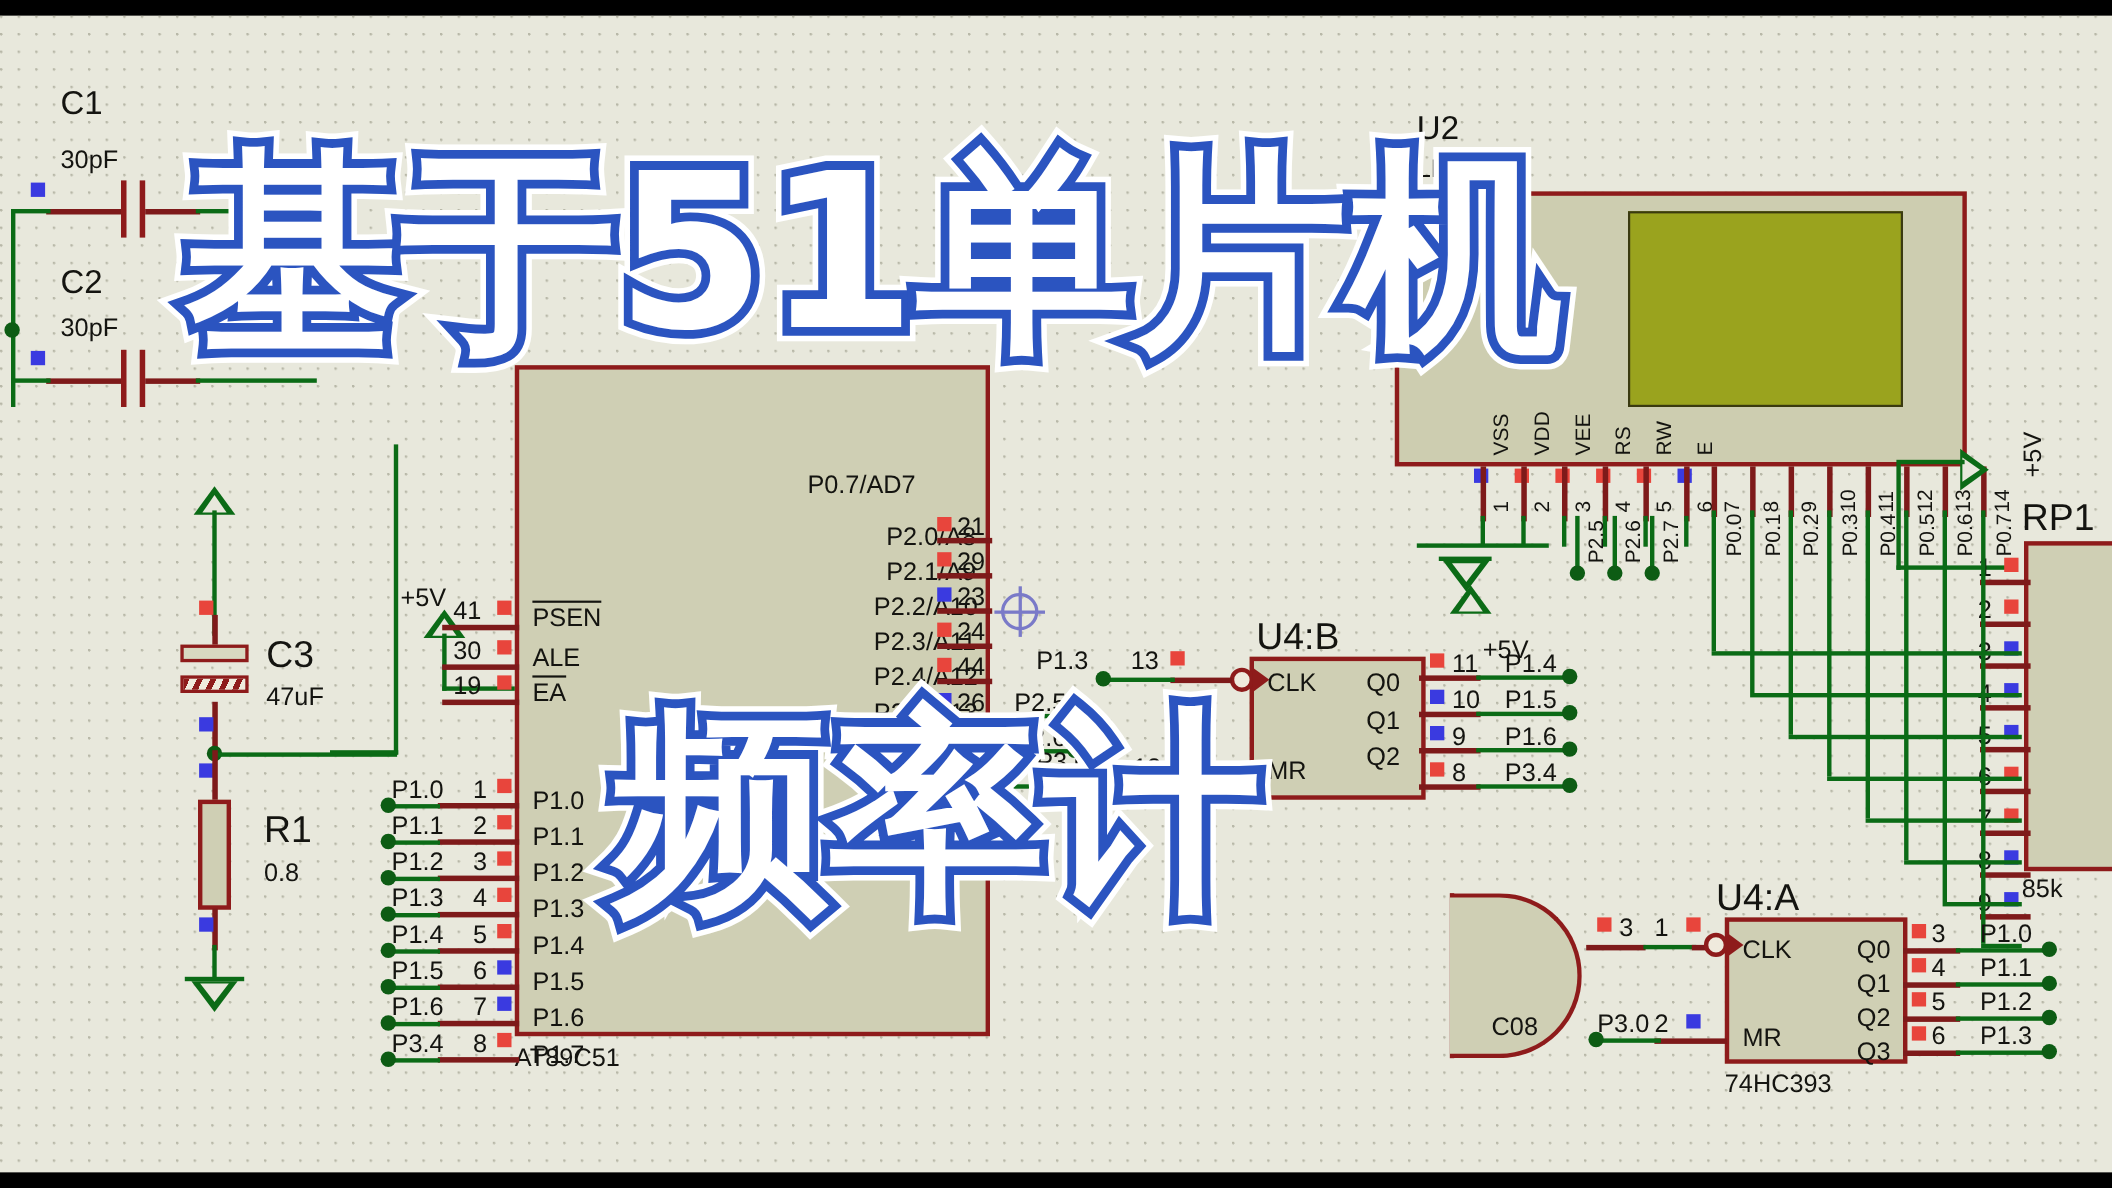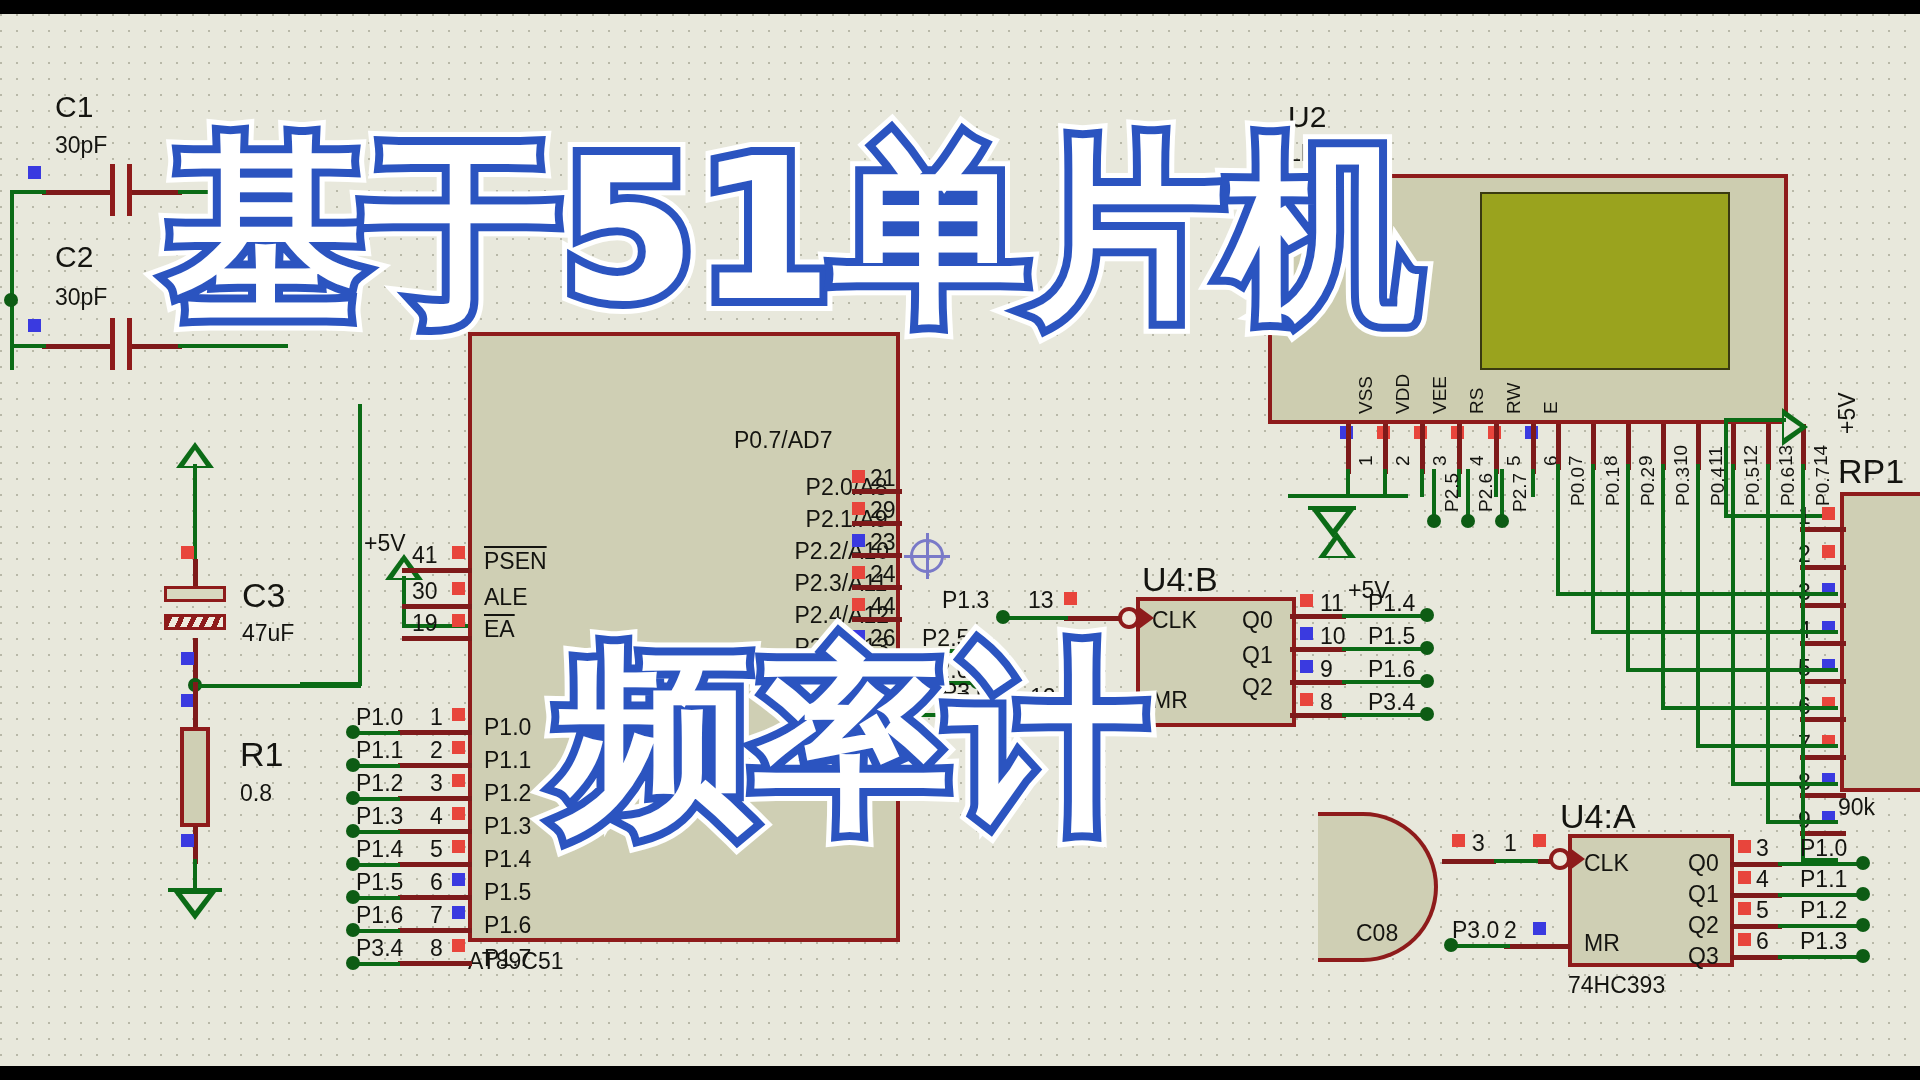--- a/index.html
+++ b/index.html
@@ -131,21 +131,21 @@
 </style>
 </head>
 <body>
 
 <div id="stage">
   <div class="strip top"></div>
   <div class="strip bot"></div>
 
   <div id="canvas">
 
-    <div class="txt lg" style="left:55px; top:78px;">C1</div>
+    <div class="txt lg" style="left:55px; top:66px;">C1</div>
     <div class="txt md" style="left:55px; top:120px;">30pF</div>
     <div class="sqr blue" style="left:28px; top:152px;"></div>
     <div class="pinw h" style="left:42px; top:176px; width:70px;"></div>
     <div class="cap" style="left:110px; top:150px;">
       <div class="plate p1"></div>
         <div class="plate p2"></div>
     </div>
     <div class="pinw h" style="left:132px; top:176px; width:50px;"></div>
     <div class="wire h" style="left:178px; top:176px; width:120px;"></div>
     <div class="wire v" style="left:10px; top:176px; height:180px;"></div>
@@ -395,21 +395,21 @@
         <div class="txt sm rot" style="left:1476px;top:498px;">P2.6</div>
         <div class="wire v" style="left:1466px;top:455px;height:52px;"></div>
         <div class="junction" style="left:1461px;top:500px;"></div>
         <div class="txt sm rot" style="left:1510px;top:498px;">P2.7</div>
         <div class="wire v" style="left:1500px;top:455px;height:52px;"></div>
         <div class="junction" style="left:1495px;top:500px;"></div>
       </div>
 
     <div class="txt xl" style="left:1838px; top:440px;">RP1</div>
     <div class="body" style="left:1840px; top:478px; width:90px; height:300px;"></div>
-    <div class="txt md" style="left:1838px; top:782px;">90k</div>
+    <div class="txt md" style="left:1838px; top:782px;">85k</div>
     <div class="pwr-r" style="left:1782px; top:394px;"></div>
     <div class="txt md rot" style="left:1836px; top:420px;">+5V</div>
     <div class="wire v" style="left:1724px; top:408px; height:96px;"></div>
     <div class="wire h" style="left:1724px; top:404px; width:62px;"></div>
     <div class="wire h" style="left:1724px; top:500px; width:108px;"></div>
     <div id="rp1Pins">
         <div class="txt md" style="left:1798px;top:491px;">1</div>
         <div class="sqr red" style="left:1822px;top:493px;"></div>
         <div class="pinw h" style="left:1800px;top:513px;width:46px;"></div>
         <div class="txt md" style="left:1798px;top:529px;">2</div>

